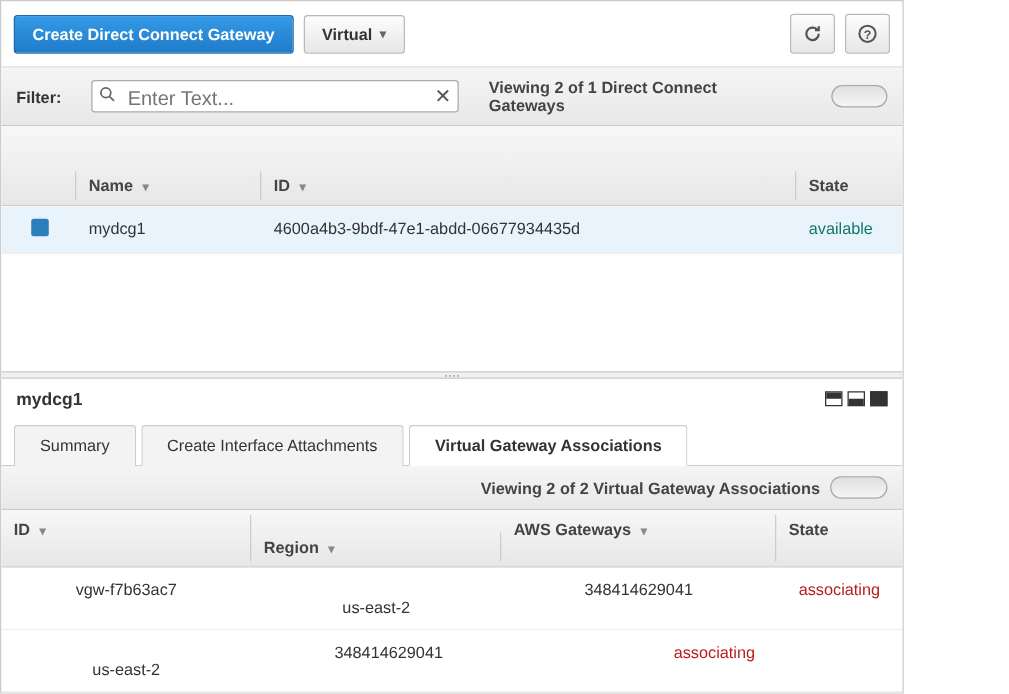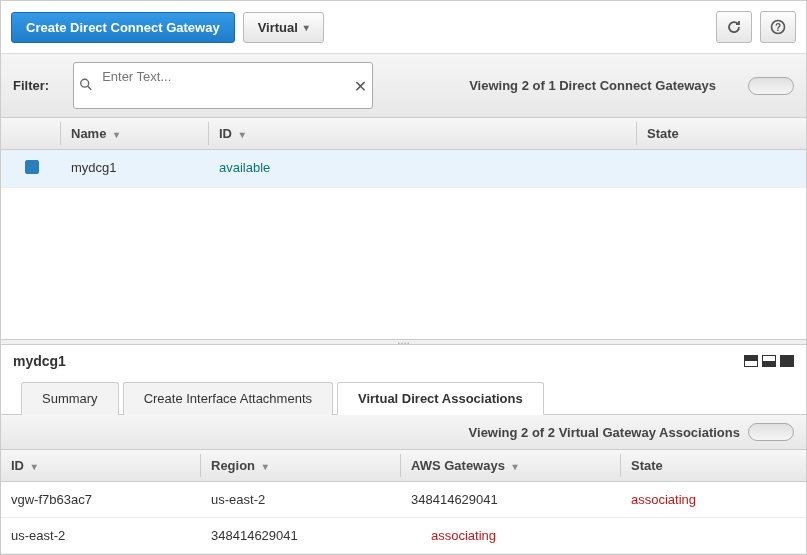--- a/index.html
+++ b/index.html
@@ -3,21 +3,21 @@
   <meta charset="utf-8">
   <style>
     * { box-sizing: border-box; margin: 0; padding: 0; }
     body {
       font-family: Arial, Helvetica, sans-serif;
       font-size: 13px;
       color: #333;
       background: #fff;
     }
     .container {
-      width: 807px;
+      width: 723px;
       height: 555px;
       border: 1px solid #ccc;
       display: flex;
       flex-direction: column;
       overflow: hidden;
     }
     .toolbar {
       padding: 10px;
       display: flex;
       gap: 8px;
@@ -65,24 +65,24 @@
       align-items: center;
       gap: 24px;
     }
     .filter-label { font-weight: bold; }
     .search-box {
       position: relative;
       width: 300px;
     }
     .search-input {
       width: 100%;
-      padding: 6px 30px 24px 28px;
+      padding: 6px 30px 0 28px;
       border: 1px solid #aaa;
       border-radius: 3px;
-      font-size: 13px;
+      font-size: 16px;
       background: #fff;
     }
     .search-icon-left {
       position: absolute;
       left: 6px;
       top: 50%;
       transform: translateY(-50%);
       color: #666;
     }
     .search-clear {
@@ -111,20 +111,21 @@
     .table-header {
       background: linear-gradient(#f7f7f7, #e7e7e7);
       border-bottom: 1px solid #ccc;
       display: flex;
       font-weight: bold;
       color: #444;
     }
     .table-header .cell {
       padding: 8px 10px;
       position: relative;
+      margin-top: 32px;
     }
     .sort-arrow {
       color: #888;
       font-size: 10px;
       margin-left: 4px;
     }
     .col-divider {
       position: absolute;
       right: 0;
       top: 4px;
@@ -184,21 +185,21 @@
     .layout-icon.split-h::after {
       content: '';
       display: block;
       height: 50%;
       background: #333;
     }
     .layout-icon.full { background: #333; }
     .tabs {
       display: flex;
       border-bottom: 1px solid #ccc;
-      padding: 0 20px;
+      padding: 0 10px;
       margin-top: 4px;
     }
     .tab {
       padding: 8px 20px;
       border: 1px solid #ccc;
       border-bottom: none;
       background: #f3f3f3;
       margin-right: 4px;
       border-radius: 3px 3px 0 0;
       cursor: pointer;
@@ -219,28 +220,28 @@
     }
     .assoc-table-header {
       background: linear-gradient(#f7f7f7, #e7e7e7);
       border-bottom: 1px solid #ccc;
       display: flex;
       font-weight: bold;
       color: #444;
     }
     .assoc-table-header .cell { padding: 8px 10px; position: relative; }
     .acol-id { width: 200px; }
-    .acol-region { width: 200px; }
+    .acol-region { width: 200px; margin-top: 14px; }
     .acol-account { width: 220px; }
     .acol-state { flex: 1; }
     .assoc-row {
       display: flex;
       border-bottom: 1px solid #eee;
     }
-    .assoc-row .cell { padding: 10px; }
+    .assoc-row .cell { padding: 10px; text-align: center; }
     .caret-down {
       font-size: 10px;
       color: #666;
     }
   </style>
 </head>
 <body>
 
 <div class="container">
 
@@ -299,40 +300,41 @@
     </div>
   </div>
 
   <div class="table-body">
     <div class="table-row">
       <div class="cell col-check">
         <span style="display:inline-block;width:10px"></span>
         <span class="checkbox-sq"></span>
       </div>
       <div class="cell col-name">mydcg1</div>
+      <div class="cell col-id">4600a4b3-9bdf-47e1-abdd-06677934435d</div>
       <div class="cell col-state state-available">available</div>
     </div>
   </div>
 
   <div class="splitter">• • • •</div>
 
   <div class="detail-header">
     <span>mydcg1</span>
     <div class="spacer"></div>
     <div class="layout-icons">
       <span class="layout-icon split-h"></span>
       <span class="layout-icon split-h" style="transform:rotate(180deg)"></span>
       <span class="layout-icon full"></span>
     </div>
   </div>
 
   <div class="tabs">
     <div class="tab">Summary</div>
     <div class="tab">Create Interface Attachments</div>
-    <div class="tab active">Virtual Direct Associations</div>
+    <div class="tab active">Virtual Gateway Associations</div>
   </div>
 
   <div class="assoc-filter">
     <span class="viewing-text">Viewing 2 of 2 Virtual Gateway Associations</span>
     <span class="toggle-pill"></span>
   </div>
 
   <div class="assoc-table-header">
     <div class="cell acol-id">
       <span>ID</span>

